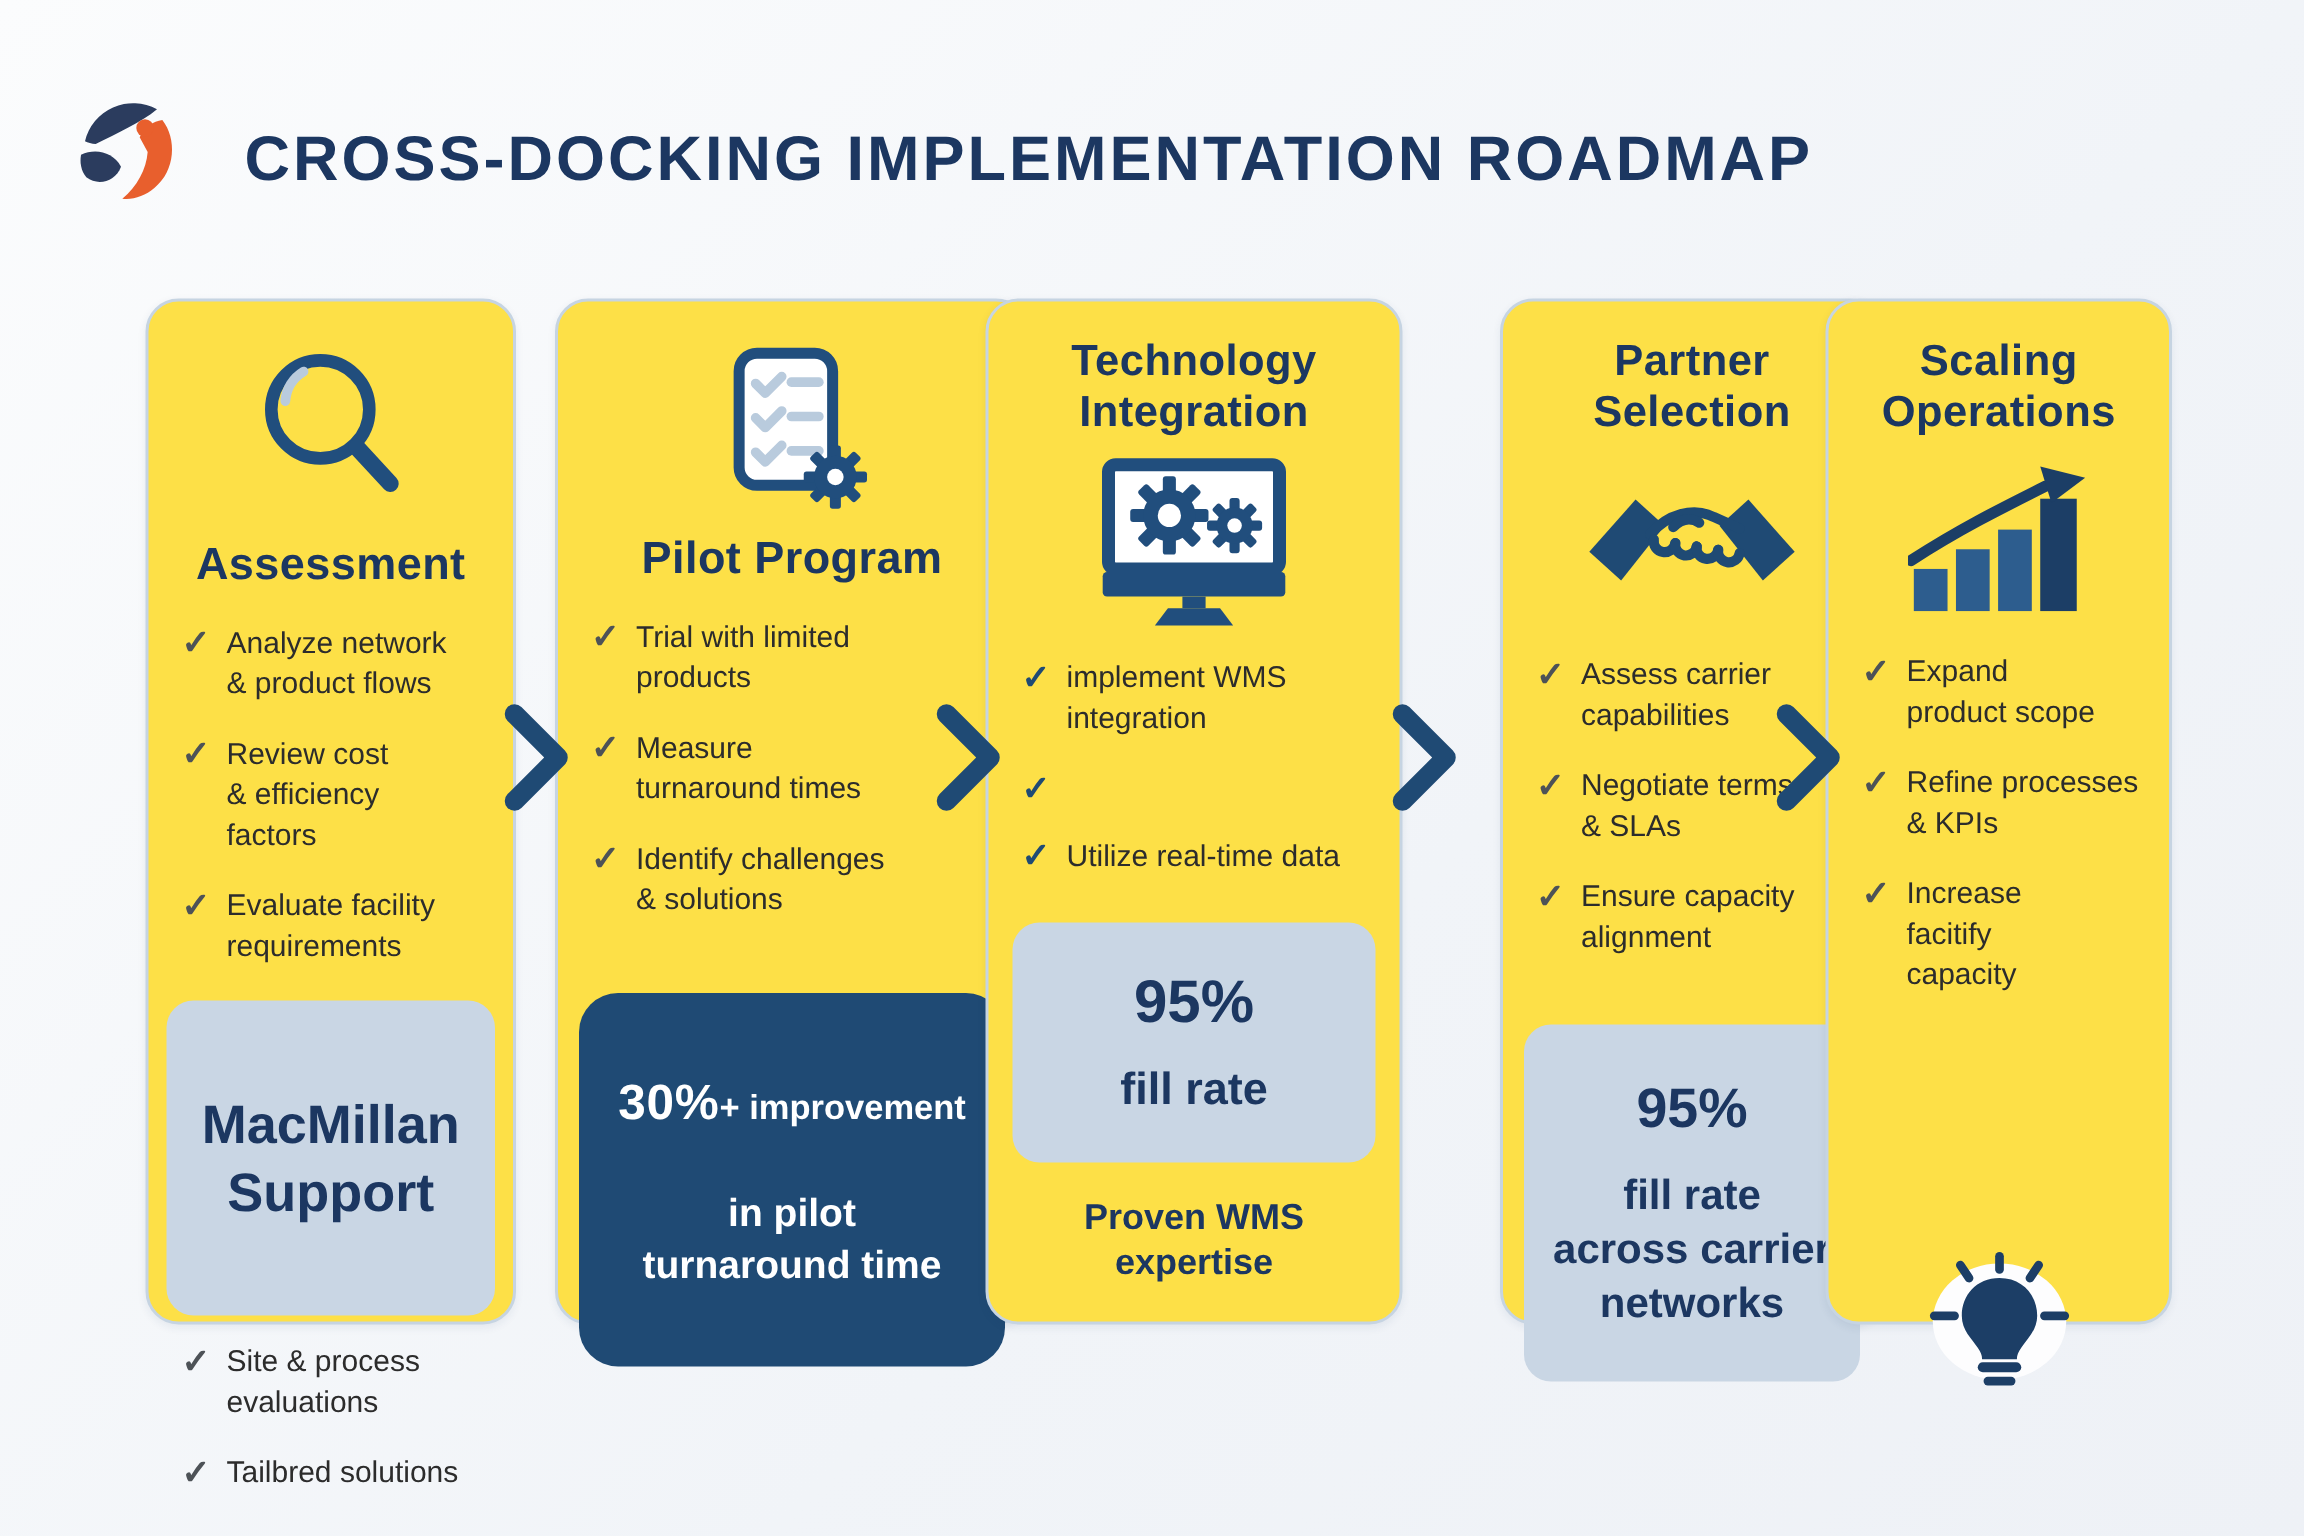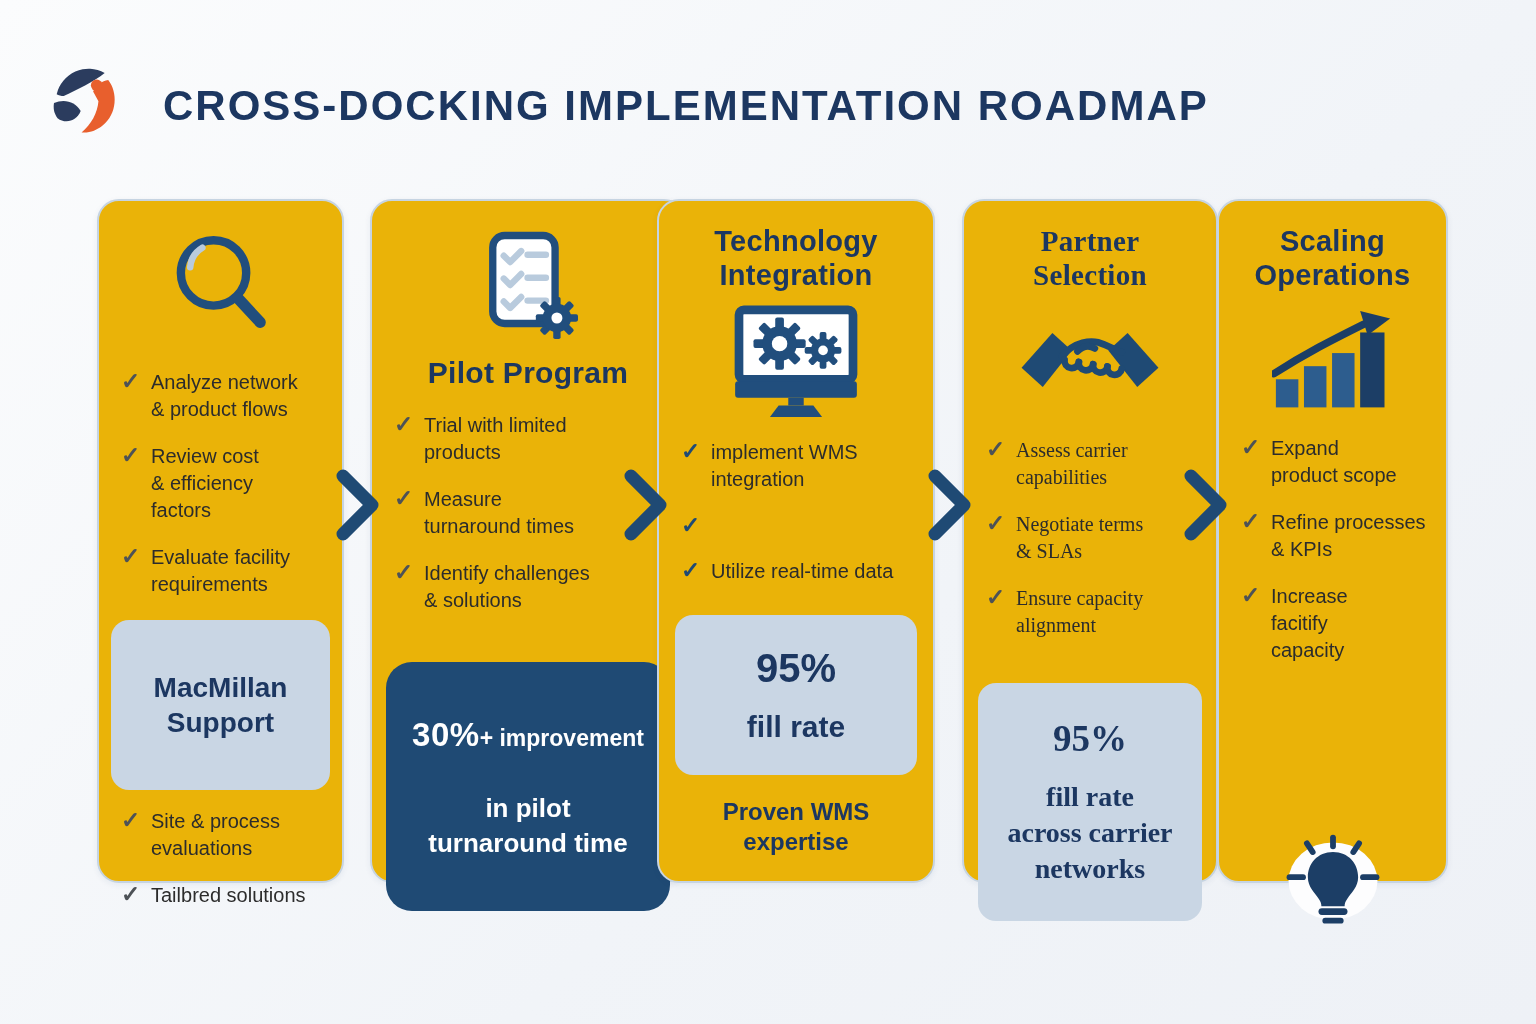--- a/index.html
+++ b/index.html
@@ -8,28 +8,28 @@
     background:linear-gradient(135deg,#fbfcfd 0%,#f1f4f8 60%,#eef1f6 100%);
     font-family:"Liberation Sans",sans-serif;color:#2c2c2c;
   }
   .logo{position:absolute;left:46px;top:62px;width:80px;height:84px;}
   .page-title{
     position:absolute;left:163px;top:82px;margin:0;
     font-size:42px;font-weight:800;letter-spacing:2px;color:#1c3761;
   }
   .card{
     position:absolute;top:199px;height:684px;box-sizing:border-box;
-    background:#eab308;border:2px solid #c6d4e2;border-radius:22px;
+    background:#fde047;border:2px solid #c6d4e2;border-radius:22px;
     box-shadow:0 2px 6px rgba(30,60,100,0.07);
     padding:22px 16px;text-align:center;
   }
   .card-1{left:97px;width:247px;}
   .card-2{left:370px;width:316px;}
   .card-3{left:657px;width:278px;}
-  .card-4{left:962px;width:256px;font-family:Liberation Serif, serif;}
+  .card-4{left:1000px;width:256px;}
   .card-5{left:1217px;width:231px;}
   .icon-wrap{display:flex;justify-content:center;align-items:center;}
   .card-1 .icon-wrap{height:122px;margin-top:2px;}
   .card-2 .icon-wrap{height:116px;margin-top:4px;}
   .card-3 .icon-wrap{height:118px;margin-top:10px;}
   .card-4 .icon-wrap{height:114px;margin-top:12px;}
   .card-5 .icon-wrap{height:110px;margin-top:14px;}
   .card-title{
     margin:0;font-size:30px;font-weight:800;color:#1c3761;
     line-height:1.17;white-space:pre-line;letter-spacing:0.3px;
@@ -43,21 +43,21 @@
   .check{
     flex:0 0 22px;font-size:23px;line-height:1.1;font-weight:700;color:#4d5257;
   }
   .card-3 .check{color:#1f4a74;}
   .btext{font-size:20px;line-height:1.35;white-space:pre-line;color:#2c2c2c;}
   .badge{
     border-radius:18px;white-space:pre-line;text-align:center;box-sizing:border-box;
   }
   .badge.light{background:#c9d6e4;color:#1c3761;}
   .badge.dark{background:#1f4a74;color:#ffffff;border-radius:26px;}
-  .card-1 .badge{margin:22px -4px 0;padding:15px 6px;font-size:28px;font-weight:800;line-height:1.25;}
+  .card-1 .badge{margin:22px -4px 0;padding:15px 6px;font-size:36px;font-weight:800;line-height:1.25;}
   .card-2 .badge{margin:48px -2px 0;padding:17px 6px;font-size:26px;font-weight:700;line-height:1.32;}
   .card-2 .emph{font-size:33px;font-weight:800;letter-spacing:0.5px;}
   .card-2 .after-emph{font-size:23px;font-weight:800;}
   .card-3 .badge{margin:30px 0 0;padding:12px 6px;}
   .card-3 .emph{display:block;font-size:40px;font-weight:800;line-height:1.15;}
   .card-3 .badge-rest{font-size:30px;font-weight:600;line-height:1.2;}
   .card-4 .badge{margin:44px -2px 0;padding:16px 4px;}
   .card-4 .emph{display:block;font-size:37px;font-weight:800;line-height:1.2;}
   .card-4 .badge-rest{font-size:28px;font-weight:600;line-height:1.28;}
   .card-5 .badge{margin:20px -2px 0;padding:16px 4px;font-size:28px;font-weight:800;line-height:1.3;}
@@ -84,20 +84,21 @@
 <h1 class="page-title">CROSS-DOCKING IMPLEMENTATION ROADMAP</h1>
 
 <section class="card card-1">
   <div class="icon-wrap">
     <svg viewBox="0 0 120 124" width="112" height="118" aria-hidden="true">
       <circle cx="52" cy="48" r="35" fill="none" stroke="#214e7d" stroke-width="9"></circle>
       <path d="M27 42 A27 27 0 0 1 40 21" fill="none" stroke="#b9cbdd" stroke-width="7" stroke-linecap="round"></path>
       <line x1="78" y1="75" x2="102" y2="101" stroke="#214e7d" stroke-width="12" stroke-linecap="round"></line>
     </svg>
   </div>
+  <h2 class="card-title">Assessment</h2>
   <ul class="bullets">
     <li class="bullet">
       <span class="check">✓</span>
       <span class="btext">Analyze network
 &amp; product flows</span>
     </li>
     <li class="bullet">
       <span class="check">✓</span>
       <span class="btext">Review cost
 &amp; efficiency

